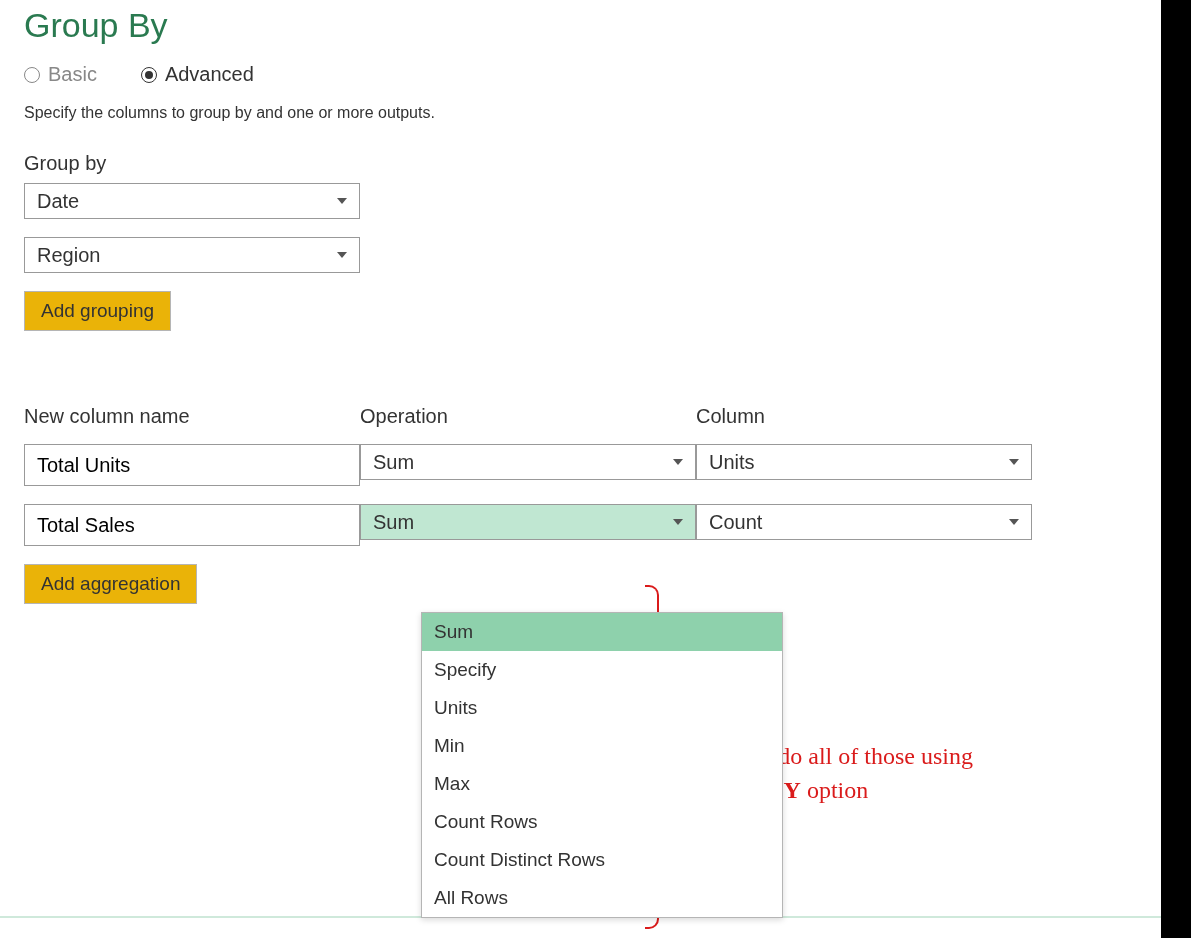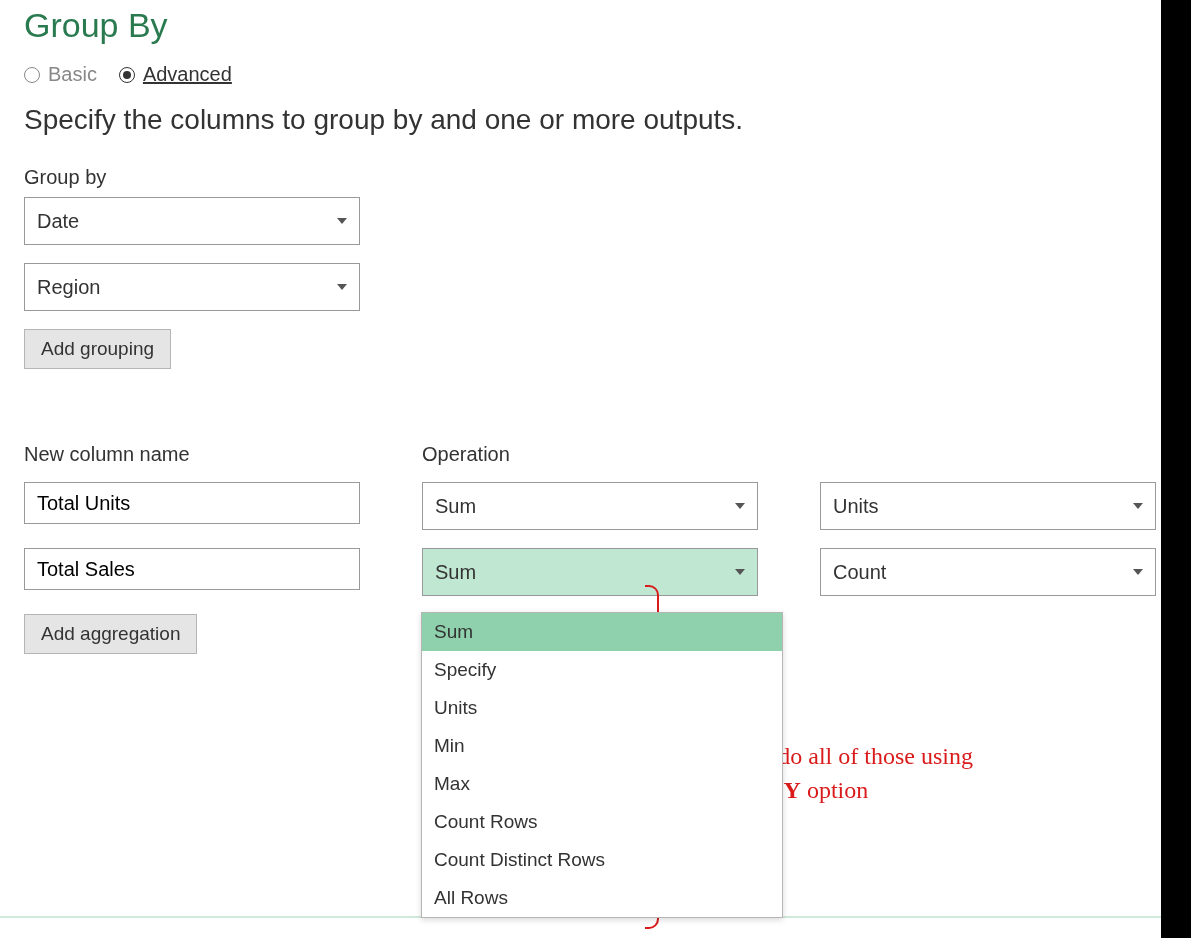--- a/index.html
+++ b/index.html
@@ -20,60 +20,60 @@
   }
   .title {
     font-size: 34px;
     font-weight: 300;
     color: #2a7a50;
     margin: 6px 0 18px 0;
   }
   .mode-row {
     display: flex;
     align-items: center;
-    gap: 22px;
+    gap: 44px;
     margin-bottom: 18px;
   }
   .radio {
     display: flex;
     align-items: center;
     gap: 8px;
     cursor: pointer;
     font-size: 20px;
     color: #888;
   }
-  .radio.selected { color: #333; text-decoration: underline; }
+  .radio.selected { color: #333; }
   .radio-circle {
     width: 16px; height: 16px;
     border: 1px solid #888;
     border-radius: 50%;
     display: flex;
     align-items: center;
     justify-content: center;
   }
   .radio.selected .radio-circle { border-color: #333; }
   .radio.selected .radio-circle::after {
     content: "";
     width: 8px; height: 8px;
     background: #333;
     border-radius: 50%;
   }
   .instruction {
-    font-size: 28px;
+    font-size: 16px;
     margin-bottom: 30px;
     color: #333;
   }
   .section-label {
     font-size: 20px;
     color: #333;
     margin-bottom: 8px;
   }
   .select {
     width: 336px;
-    height: 48px;
+    height: 36px;
     border: 1px solid #999;
     display: flex;
     align-items: center;
     justify-content: space-between;
     padding: 5px 12px;
     margin-bottom: 18px;
     background: #fff;
     cursor: pointer;
   }
   .select.open {
@@ -81,30 +81,29 @@
     border-color: #999;
   }
   .caret {
     width: 0; height: 0;
     border-left: 5px solid transparent;
     border-right: 5px solid transparent;
     border-top: 6px solid #555;
   }
   .btn {
     border: 1px solid #b5b5b5;
-    background: #e5e5e5;
+    background: #eab308;
     padding: 8px 16px;
     font-size: 19px;
     color: #333;
     cursor: pointer;
     display: inline-block;
   }
   .row {
     display: flex;
-    gap: 62px;
     margin-bottom: 18px;
   }
   .col { display: flex; flex-direction: column; }
   .col .section-label { margin-top: 0; }
   .textinput {
     width: 336px;
     height: 42px;
     border: 1px solid #999;
     padding: 0 12px;
     font-size: 20px;
@@ -204,20 +203,23 @@
 
   <div style="height:74px"></div>
 
   
   <div class="row">
     <div class="col" style="width:336px">
       <div class="section-label">New column name</div>
     </div>
     <div class="col" style="width:336px">
       <div class="section-label">Operation</div>
+    </div>
+    <div class="col" style="width:336px">
+      <div class="section-label">Column</div>
     </div>
   </div>
 
   
   <div class="row" style="margin-top:-10px">
     <div class="col">
       <input class="textinput" value="Total Units" style="">
     </div>
     <div class="col">
       <div class="select" style="margin-bottom:0">

